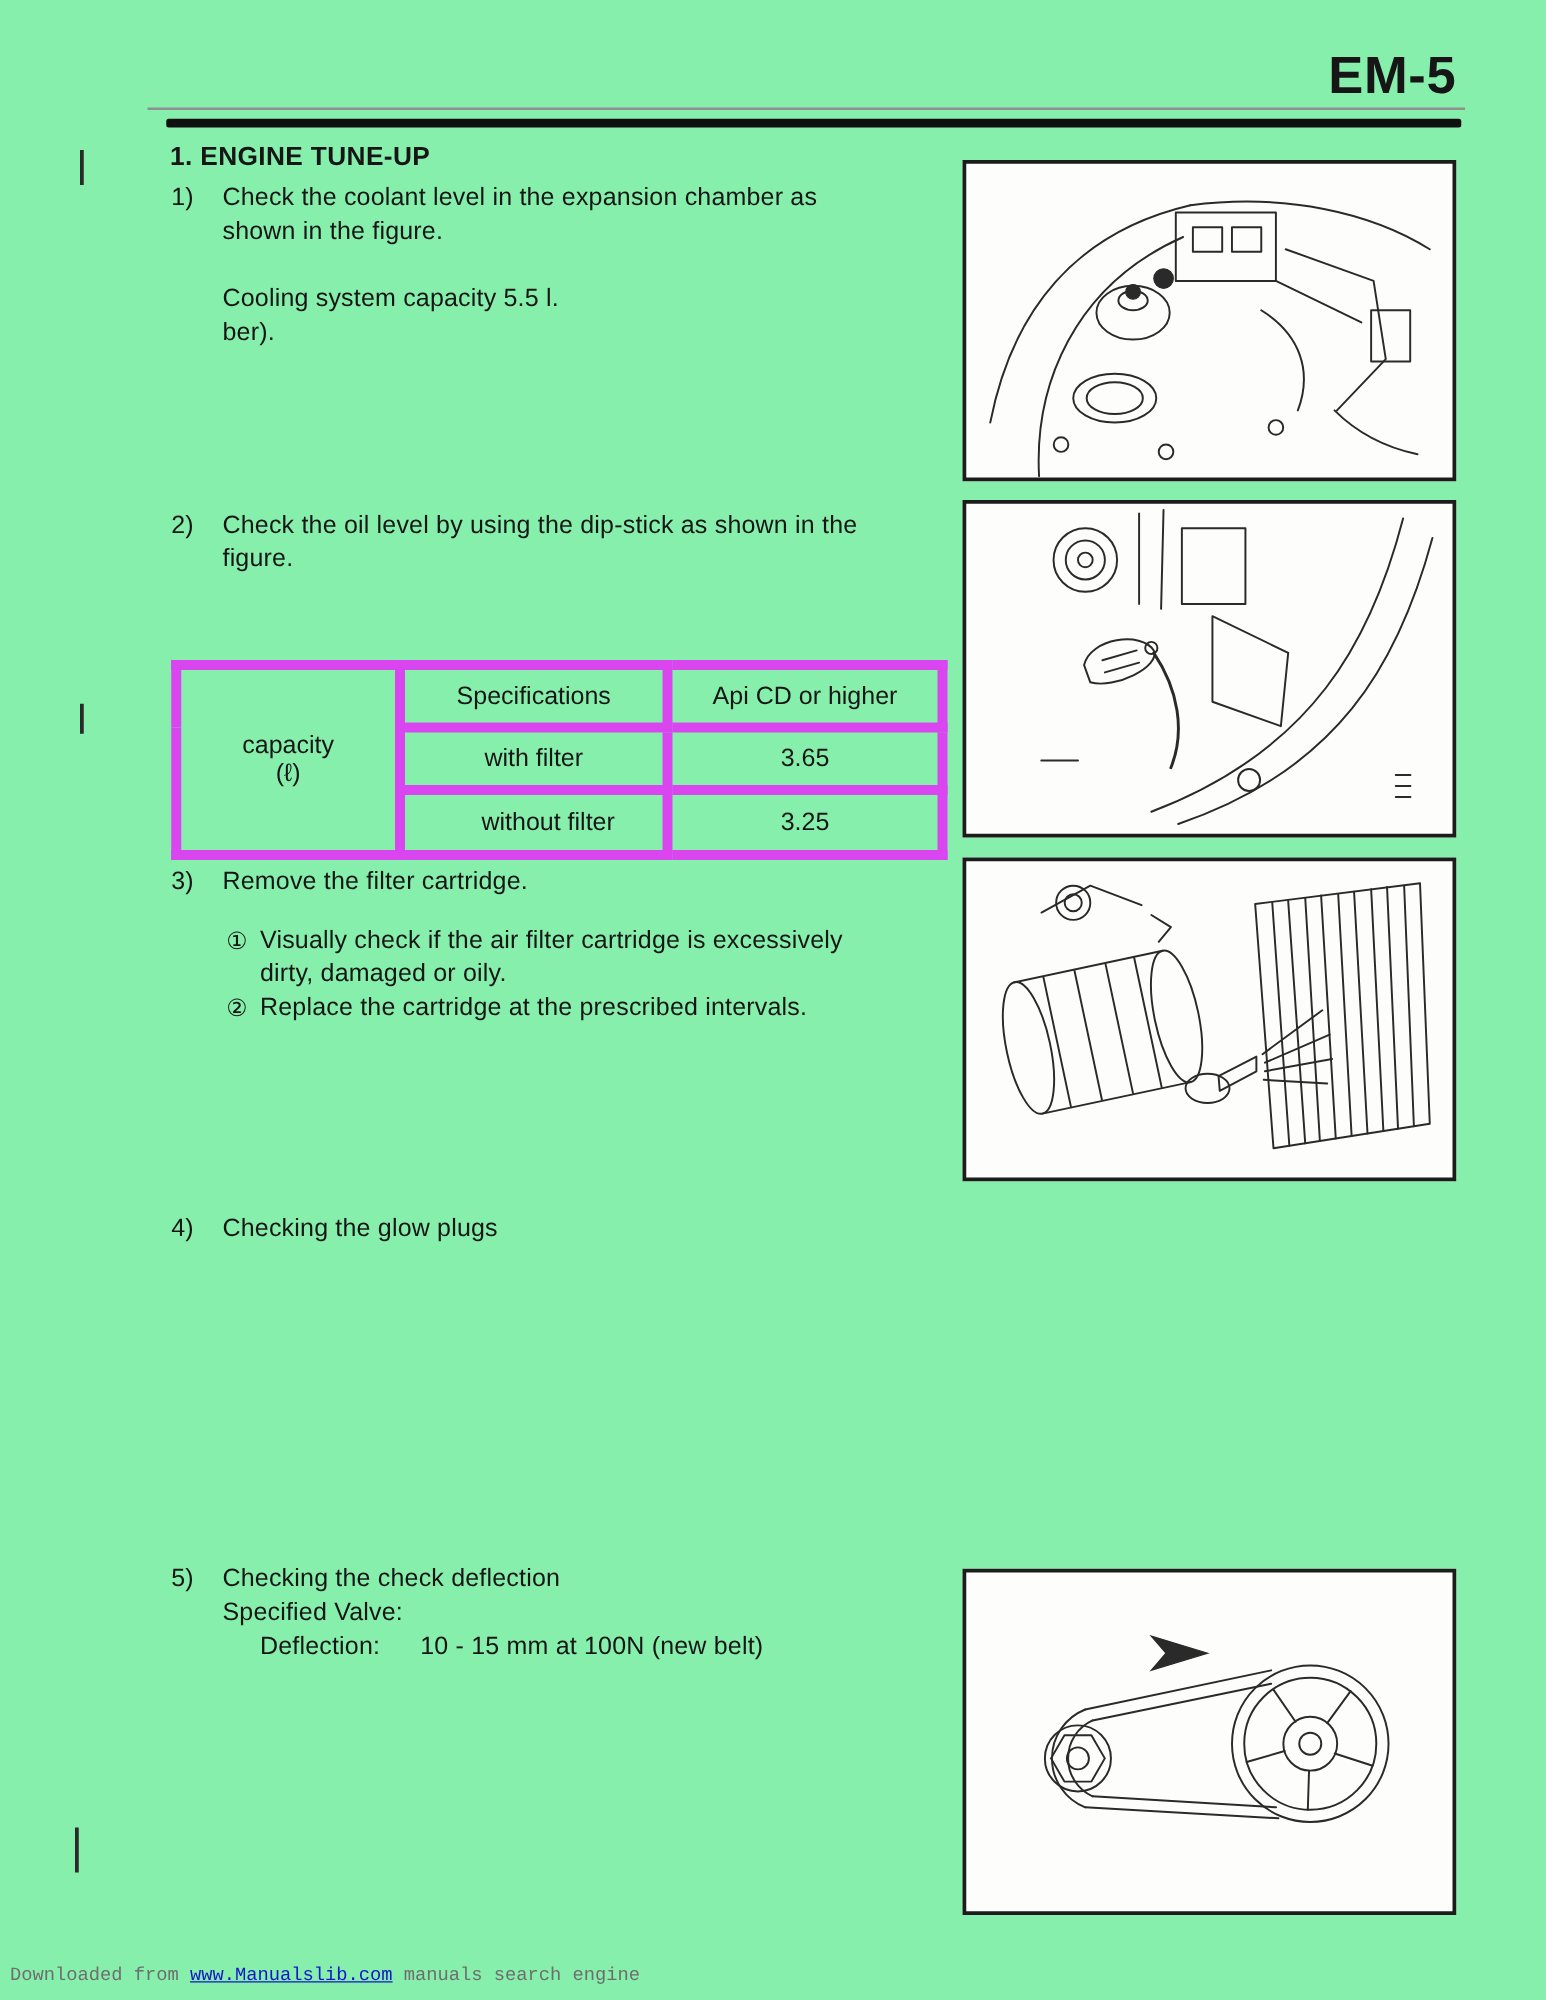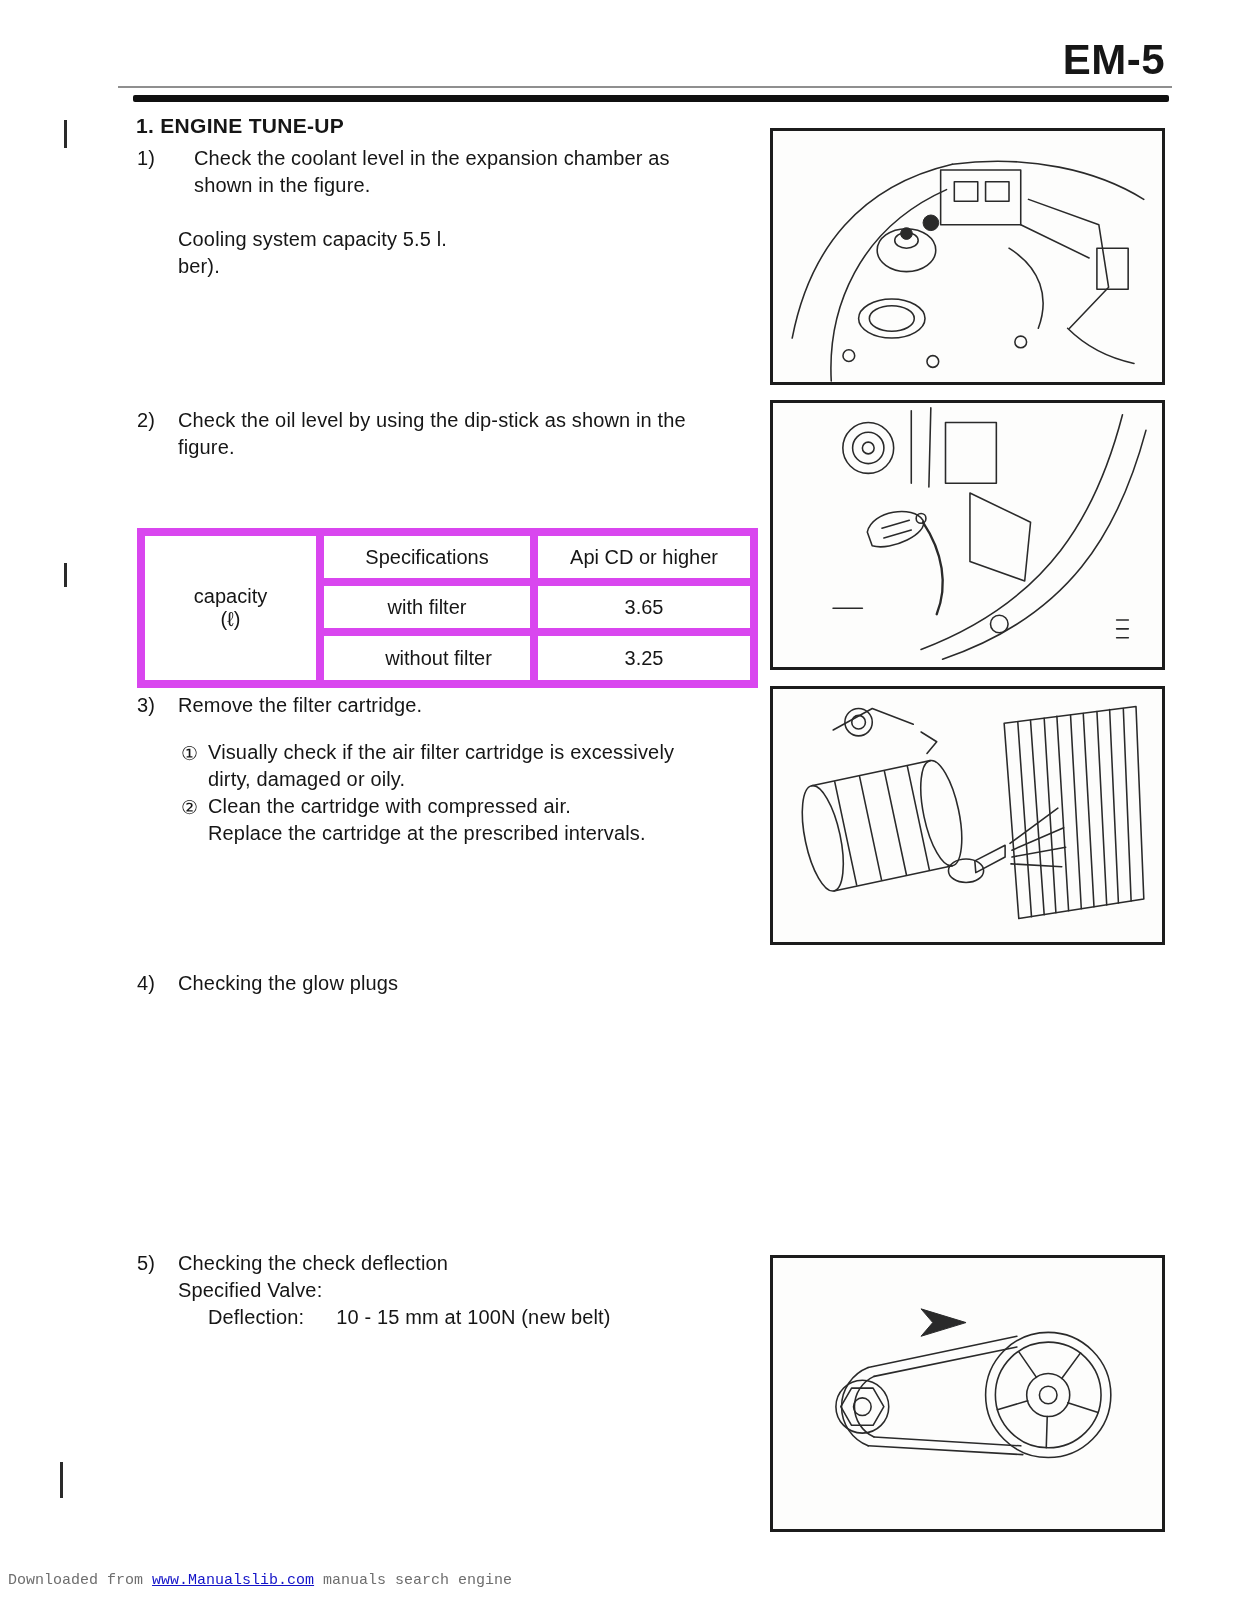--- a/index.html
+++ b/index.html
@@ -1,19 +1,19 @@
 <!DOCTYPE html>
 <html><head>
 <meta charset="utf-8">
 <style>
   html,body{margin:0;padding:0;background:#d8d8d8;}
   .page{
     position:relative;
     width:1237px;height:1600px;
-    background:#ffffff;
+    background:#86efac;
     font-family:"Liberation Sans",sans-serif;
     color:#161616;
     overflow:hidden;
     margin:0 auto;
   }
   .abs{position:absolute;}
   .t{font-size:20px;line-height:27px;letter-spacing:.15px;}
   .title{font-size:21px;font-weight:700;letter-spacing:.3px;}
   .hdr{font-size:42px;font-weight:700;letter-spacing:.5px;}
   .rule-thin{height:2px;background:#8f8f8f;}
@@ -41,21 +41,21 @@
   <div class="abs rule-thin" style="left:118px;top:86px;width:1054px;"></div>
   <div class="abs rule-thick" style="left:133px;top:95px;width:1036px;"></div>
 
   <div class="abs mark" style="left:64px;top:120px;height:28px;"></div>
   <div class="abs mark" style="left:64px;top:563px;height:24px;"></div>
   <div class="abs mark" style="left:60px;top:1462px;height:36px;"></div>
 
   <div class="abs title" style="left:136px;top:114px;">1. ENGINE TUNE-UP</div>
 
   <div class="abs t" style="left:137px;top:145px;">1)</div>
-  <div class="abs t" style="left:178px;top:145px;width:590px;margin-left:16px;">
+  <div class="abs t" style="left:178px;top:145px;width:590px;">
     <div>Check the coolant level in the expansion chamber as</div>
     <div>shown in the figure.</div>
   </div>
   <div class="abs t" style="left:178px;top:226px;width:600px;">
     <div>Cooling system capacity 5.5 l.</div>
     <div>ber).</div>
   </div>
 
   <div class="figure" style="left:770px;top:128px;width:395px;height:257px;">
     <svg viewBox="0 0 395 257">
@@ -137,21 +137,20 @@
   </div>
 
   <div class="abs t subnum" style="left:181px;top:740px;">①</div>
   <div class="abs t" style="left:208px;top:739px;width:560px;">
     <div>Visually check if the air filter cartridge is excessively</div>
     <div>dirty, damaged or oily.</div>
   </div>
 
   <div class="abs t subnum" style="left:181px;top:794px;">②</div>
   <div class="abs t" style="left:208px;top:793px;width:560px;">
-    <div>Clean the cartridge with compressed air.</div>
     <div>Replace the cartridge at the prescribed intervals.</div>
   </div>
 
   <div class="figure" style="left:770px;top:686px;width:395px;height:259px;">
     <svg viewBox="0 0 395 259">
       <g transform="rotate(-12 110 140)">
         <ellipse class="sk" cx="48" cy="140" rx="18" ry="55"></ellipse>
         <ellipse class="sk" cx="172" cy="140" rx="18" ry="55"></ellipse>
         <path class="sk" d="M48,85 L172,85 M48,195 L172,195"></path>
         <path class="sk" d="M72,86 L72,194 M98,86 L98,194 M124,86 L124,194 M148,86 L148,194"></path>

